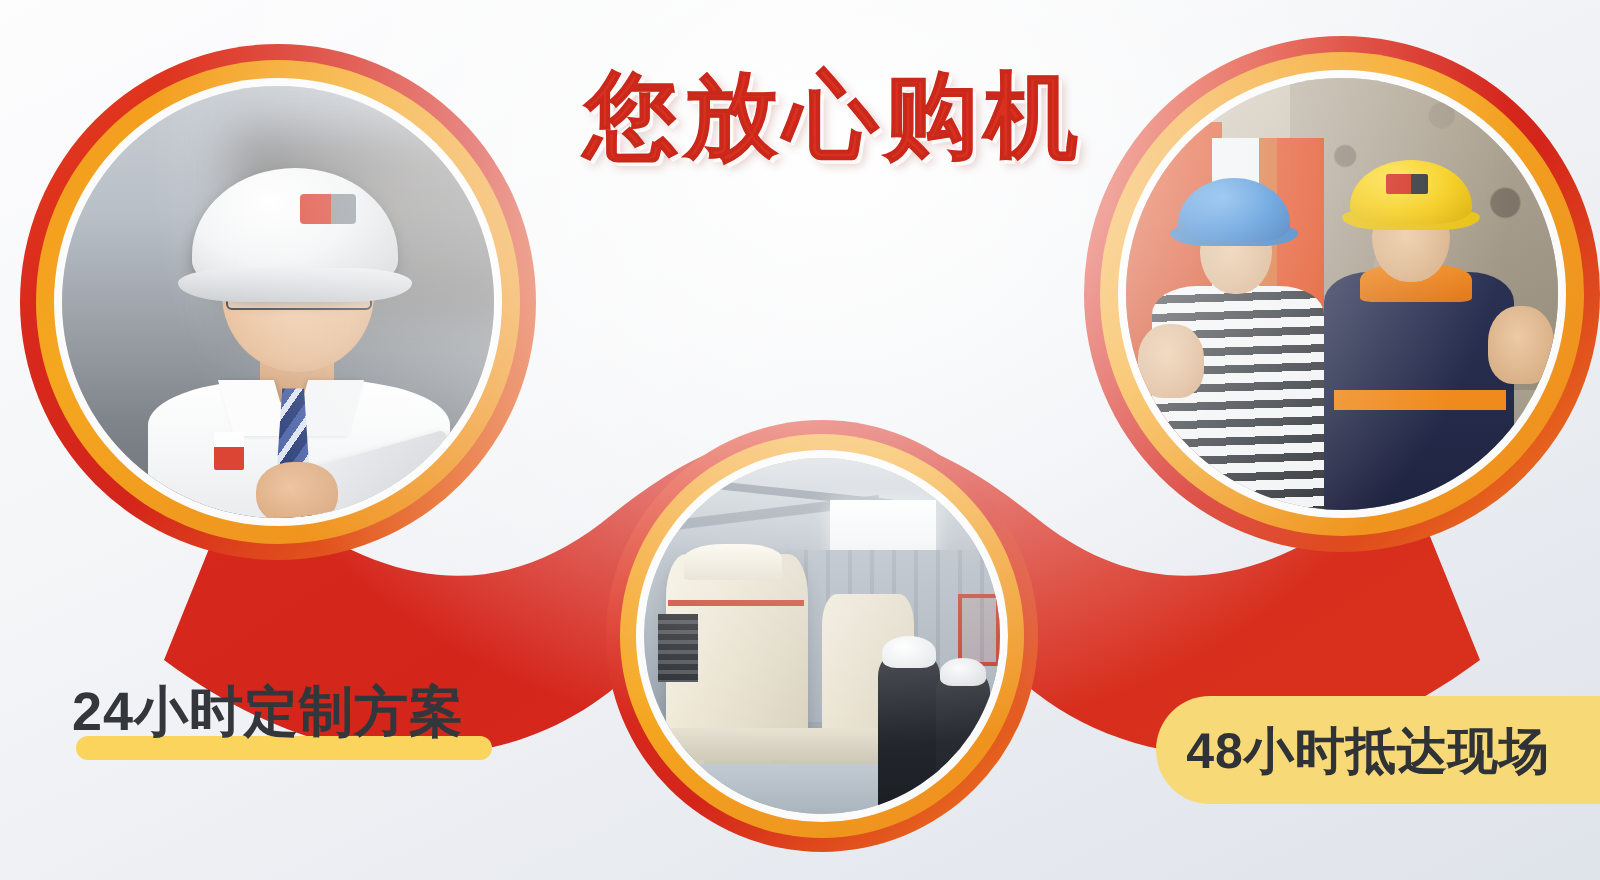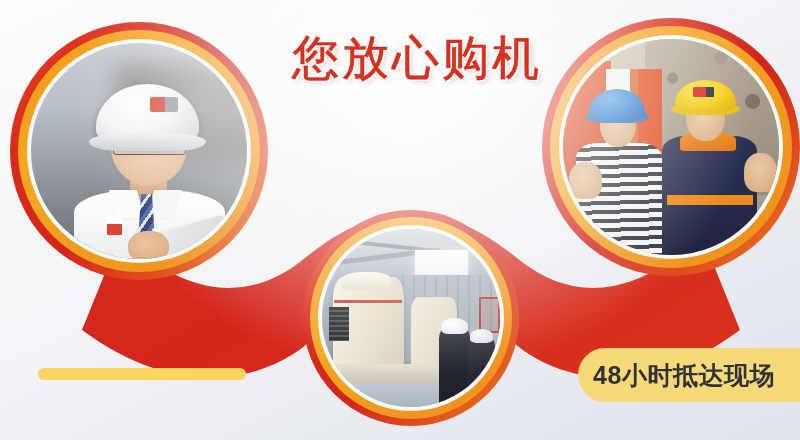--- a/index.html
+++ b/index.html
@@ -159,21 +159,21 @@
   .p3-stripe2{position:absolute;left:48%;top:72%;width:40%;height:5%;background:#ef8a1c;}
   .p3-thumb2{position:absolute;left:84%;top:53%;width:15%;height:18%;
     background:radial-gradient(ellipse at 45% 40%,#eccaa4,#d2a77c);border-radius:46% 46% 38% 38%;}
   
   .headline{
     position:absolute;left:282px;top:30px;width:270px;
     text-align:center;z-index:30;
   }
   .headline .line{
     display:block;
-    font-size:47px;line-height:1.18;font-weight:400;
+    font-size:47px;line-height:1.18;font-weight:700;
     color:#d9301f;letter-spacing:3px;
     text-shadow:
       2px 2px 0 rgba(255,255,255,.85),
       -1px -1px 0 rgba(255,255,255,.6),
       3px 3px 5px rgba(140,30,20,.22);
     -webkit-text-stroke:.6px #c9281a;
   }
   
   .cap-left{position:absolute;left:36px;top:338px;z-index:30;}
   .cap-left .hl{
@@ -304,19 +304,20 @@
   </div>
 
   <div class="sheen"></div>
 
   <div class="headline">
     <span class="line">您放心购机</span>
   </div>
 
   <div class="cap-left">
     <div class="hl"></div>
+    <span class="txt">24小时定制方案</span>
   </div>
 
   <div class="cap-right">
     <span class="txt">48小时抵达现场</span>
   </div>
 
 </div>
 
 </body></html>

